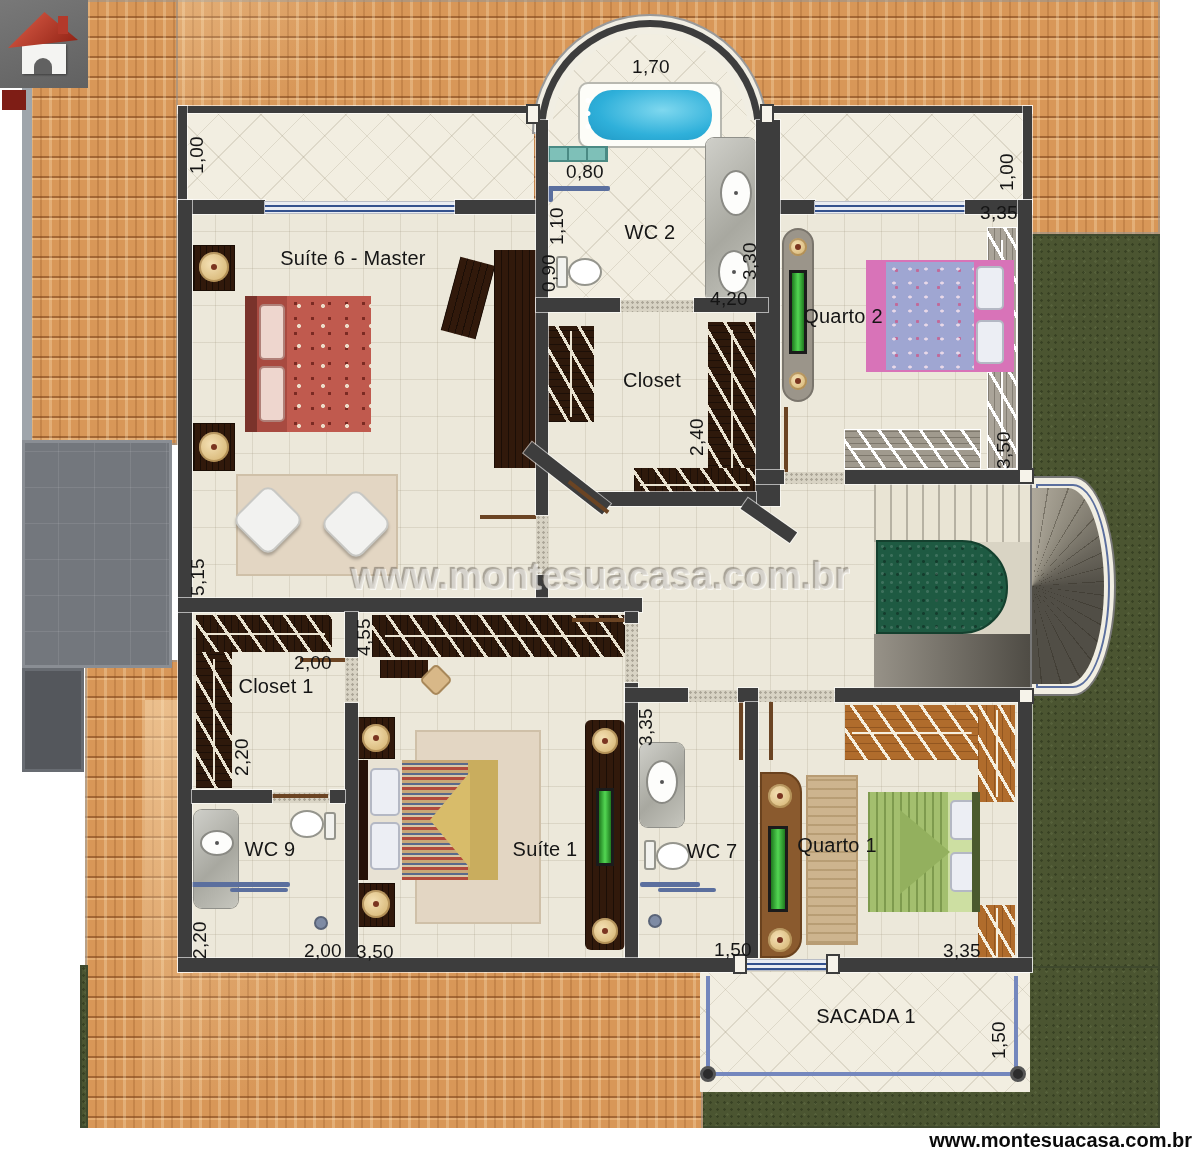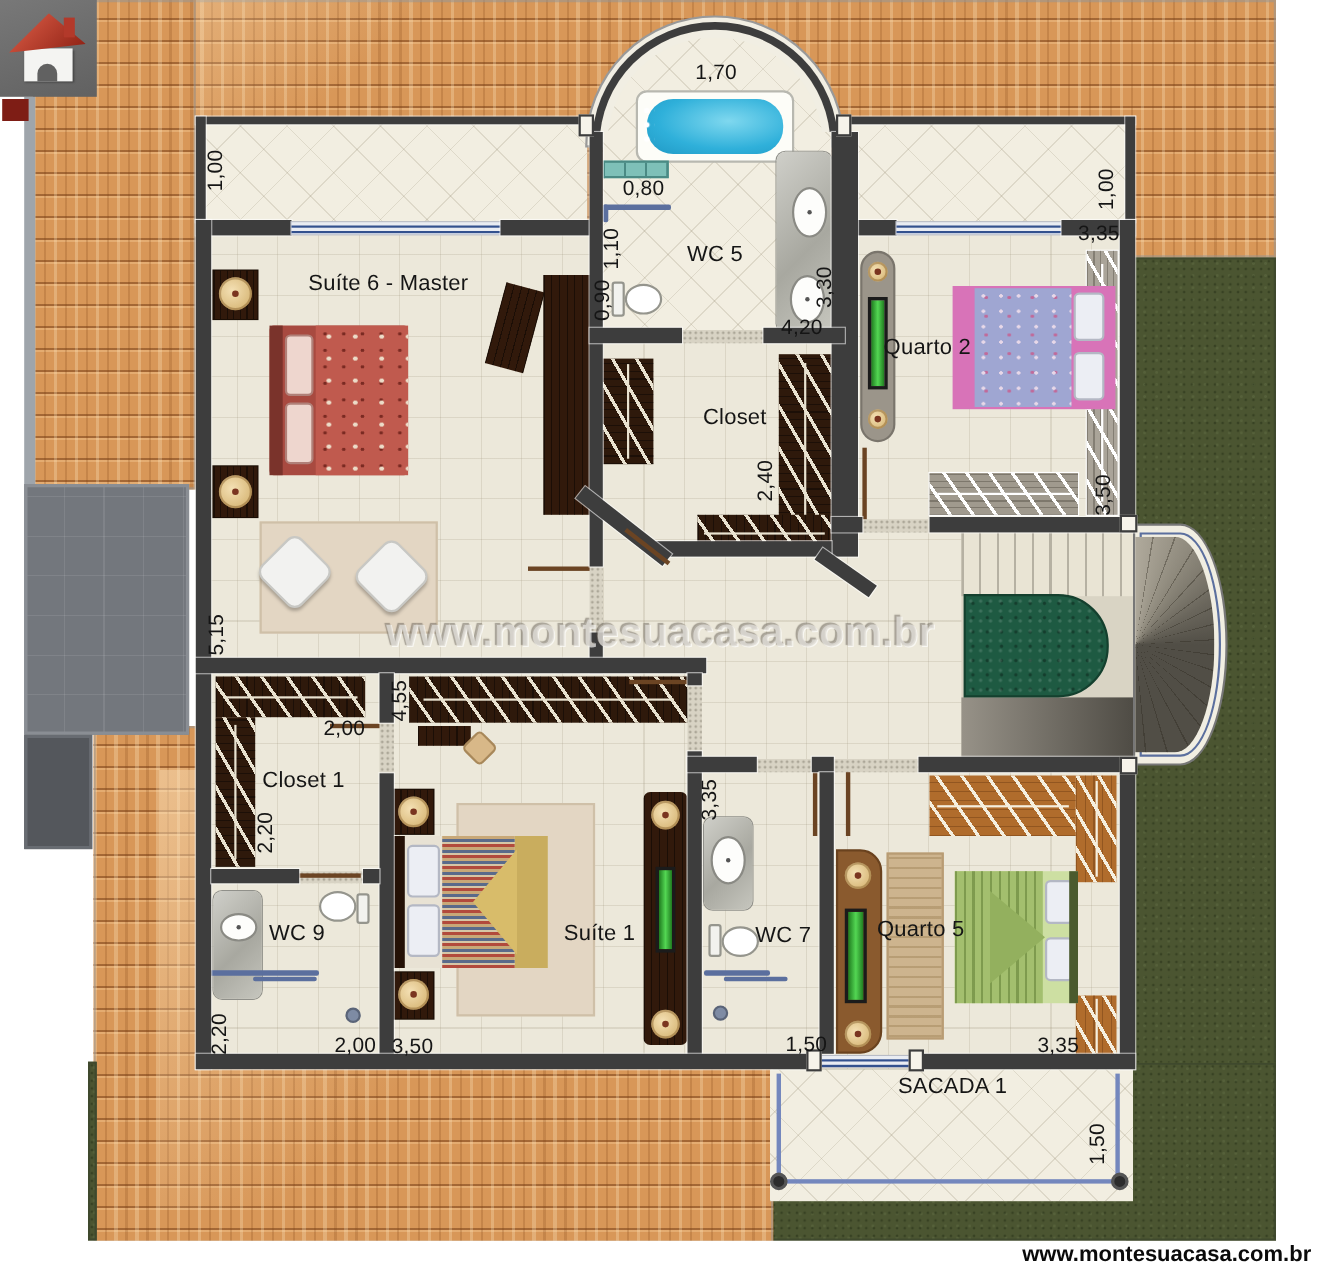--- a/index.html
+++ b/index.html
@@ -266,29 +266,29 @@
   <div class="window" style="left:745px;top:960px;width:85px;height:10px"></div>
   <div class="wall" style="left:830px;top:958px;width:202px;height:14px"></div>
   <div class="jamb" style="left:1018px;top:468px;width:16px;height:16px"></div>
   <div class="jamb" style="left:1018px;top:688px;width:16px;height:16px"></div>
   <div class="jamb" style="left:733px;top:954px;width:14px;height:20px"></div>
   <div class="jamb" style="left:826px;top:954px;width:14px;height:20px"></div>
   <div class="jamb" style="left:526px;top:104px;width:14px;height:20px"></div>
   <div class="jamb" style="left:760px;top:104px;width:14px;height:20px"></div>
 
   <div class="lbl" style="left:353px;top:258px">Suíte 6 - Master</div>
-  <div class="lbl" style="left:650px;top:232px">WC 5</div>
+  <div class="lbl" style="left:650px;top:232px">WC 2</div>
   <div class="lbl" style="left:843px;top:316px">Quarto 2</div>
-  <div class="lbl" style="left:668px;top:380px">Closet</div>
-  <div class="lbl" style="left:276px;top:710px">Closet 1</div>
+  <div class="lbl" style="left:652px;top:380px">Closet</div>
+  <div class="lbl" style="left:276px;top:686px">Closet 1</div>
   <div class="lbl" style="left:270px;top:849px">WC 9</div>
   <div class="lbl" style="left:545px;top:849px">Suíte 1</div>
   <div class="lbl" style="left:712px;top:851px">WC 7</div>
-  <div class="lbl" style="left:837px;top:845px">Quarto 5</div>
-  <div class="lbl" style="left:866px;top:988px">SACADA 1</div>
+  <div class="lbl" style="left:837px;top:845px">Quarto 1</div>
+  <div class="lbl" style="left:866px;top:1016px">SACADA 1</div>
 
   <div class="lbl dim" style="left:651px;top:67px">1,70</div>
   <div class="lbl dim" style="left:585px;top:172px">0,80</div>
   <div class="lbl dim v" style="left:557px;top:226px">1,10</div>
   <div class="lbl dim v" style="left:549px;top:273px">0,90</div>
   <div class="lbl dim" style="left:729px;top:299px">4,20</div>
   <div class="lbl dim v" style="left:750px;top:261px">3,30</div>
   <div class="lbl dim v" style="left:197px;top:155px">1,00</div>
   <div class="lbl dim v" style="left:1007px;top:172px">1,00</div>
   <div class="lbl dim" style="left:999px;top:213px">3,35</div>

